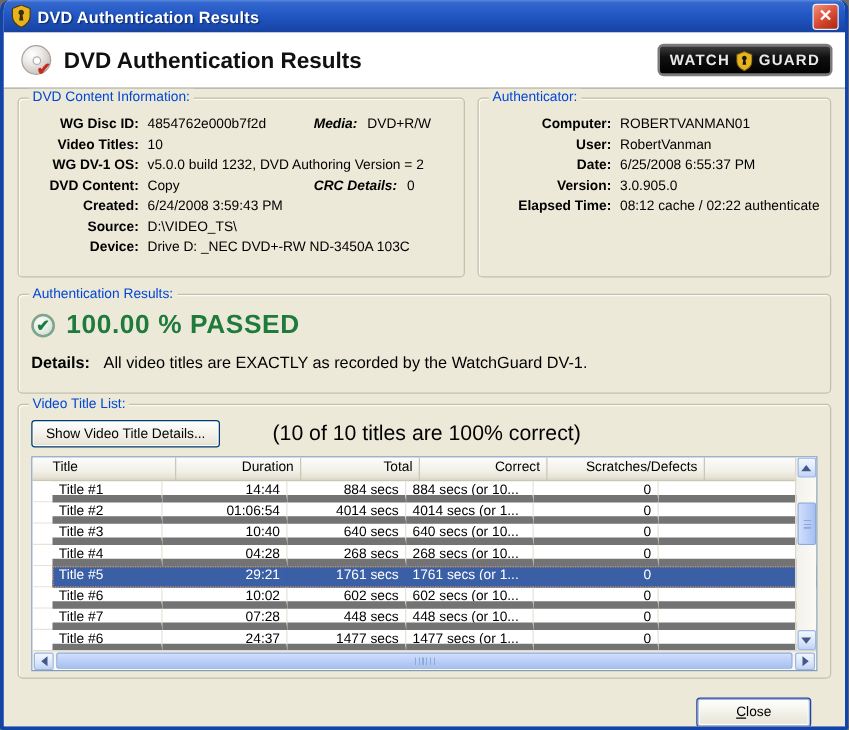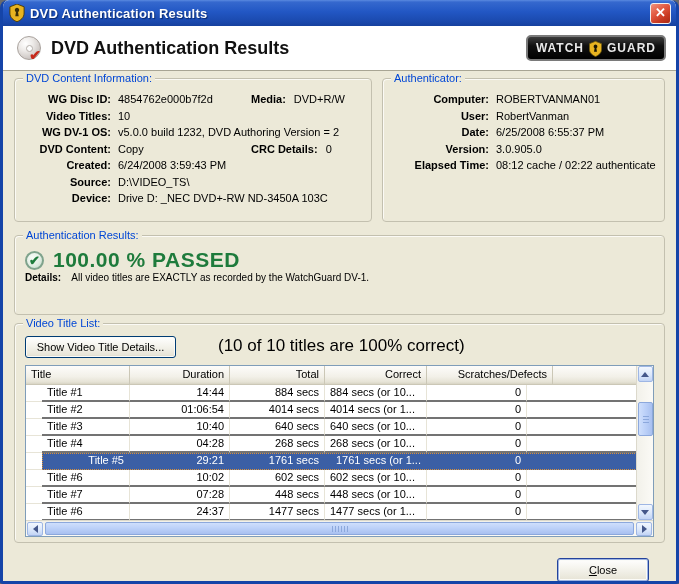--- a/index.html
+++ b/index.html
@@ -65,73 +65,73 @@
     color:#0046D5; font-size:11px; padding:0 3px; line-height:14px;
   }
   .gb-row1 { display:flex; gap:10px; }
   .gb-content { width:358px; height:144px; padding:12px 6px 4px 6px; }
   .gb-auth { flex:1 1 auto; height:144px; padding:12px 6px 4px 6px; }
   .field-row { display:flex; align-items:baseline; position:relative; line-height:16.5px; font-size:11px; }
   .flabel { width:90px; text-align:right; font-weight:bold; color:#000; flex:0 0 auto; }
   .flabel-a { width:100px; text-align:right; font-weight:bold; color:#000; flex:0 0 auto; }
   .fvalue { margin-left:7px; color:#000; white-space:nowrap; }
   .pair2 { position:absolute; left:230px; display:flex; align-items:baseline; }
-  .pair2 .flabel2 { font-weight:bold; }
+  .pair2 .flabel2 { font-weight:bold;font-style:italic; }
   .pair2 .fvalue2 { margin-left:8px; }
   
   .gb-results { margin-top:13px; height:80px; padding:10px 10px 4px 10px; }
   .status-line { display:flex; align-items:center; gap:9px; margin-top:2px; }
   .pass-icon {
     width:19px; height:19px; border-radius:50%; flex:0 0 auto;
     background:radial-gradient(circle at 35% 30%, #F6FBF6 0%, #E2EEE4 55%, #BCD4C2 100%);
     border:2px solid #7FA38C;
     color:#1E7B3C; font-weight:bold; font-size:13px; line-height:15px; text-align:center;
   }
   .pass-text { color:#1E7B3C; font-size:21px; font-weight:bold; letter-spacing:0.5px; }
-  .details-line { font-size:10px; }
+  .details-line { margin-top:10px; font-size:13px; }
   .details-label { font-weight:bold; margin-right:8px; }
   
   .gb-video { margin-top:8px; height:220px; padding:12px 6px 6px 6px; }
-  .vt-toolbar { display:flex; margin-left:4px; }
+  .vt-toolbar { display:flex; align-items:center; margin-left:4px; }
   .btn {
     border:1px solid #003C74; border-radius:3px;
     background:linear-gradient(180deg,#FFFFFF 0%,#F4F3EC 45%,#E8E5D8 90%,#D8D4C4 100%);
     font-size:11px; color:#000; cursor:pointer;
     box-shadow:inset 0 0 0 1px #FBFBF8;
   }
   .btn-details { width:151px; height:22px; }
   .vt-summary { margin-left:42px; font-size:17px; color:#000; }
   .table-wrap {
     margin:7px 4px 0 4px; height:172px;
     border:1px solid #7F9DB9; background:#FFFFFF;
     position:relative; overflow:hidden;
   }
   .thead { display:flex; height:19px;
     background:linear-gradient(180deg,#FDFCFA 0%,#F2F0E8 60%,#E6E3D6 88%,#D8D4C4 100%);
     border-bottom:1px solid #CBC7B6; font-size:11px; color:#000;
   }
   .th { padding:2px 5px 0 5px; border-right:1px solid #CBC7B6; white-space:nowrap; overflow:hidden; }
   .num { text-align:right; }
-  .c-title { width:104px; flex:0 0 auto; }
+  .c-title { width:104px; flex:0 0 auto;margin-left:11px; }
   .c-dur   { width:100px; flex:0 0 auto; }
   .c-total { width:95px;  flex:0 0 auto; }
   .c-corr  { width:102px; flex:0 0 auto; }
   .c-unv   { width:100px; flex:0 0 auto; }
   .c-scr   { width:126px; flex:0 0 auto; }
   .trow { display:flex; height:17px; font-size:11px; cursor:default; }
   .ind { width:16px; flex:0 0 auto; border-bottom:1px solid #E7E4D7; background:#fff; }
   .cells { display:flex; flex:0 0 auto; }
-  .td { padding:1px 5px 0 5px; border-right:1px solid #E7E4D7; border-bottom:2px solid #737373;
+  .td { padding:1px 5px 0 5px; border-right:1px solid #E7E4D7; border-bottom:6px solid #737373;
         white-space:nowrap; overflow:hidden; }
   .td.b-title { width:88px; flex:0 0 auto; }
   .trow.selected .cells {
     background:#3B5FA5; color:#FFFFFF;
     outline:1px dotted #D9913B; outline-offset:-1px;
   }
-  .trow.selected .td { border-color:#3B5FA5;text-align:right; }
+  .trow.selected .td { border-color:#3B5FA5; }
   
   .vscroll {
     position:absolute; top:0; right:0; bottom:16px; width:17px;
     background:linear-gradient(90deg,#F2F1EA,#FBFAF6);
     border-left:1px solid #DCD9CC;
     display:flex; flex-direction:column;
   }
   .hscroll {
     position:absolute; left:0; right:0; bottom:0; height:16px;
     background:linear-gradient(180deg,#F2F1EA,#FBFAF6);

